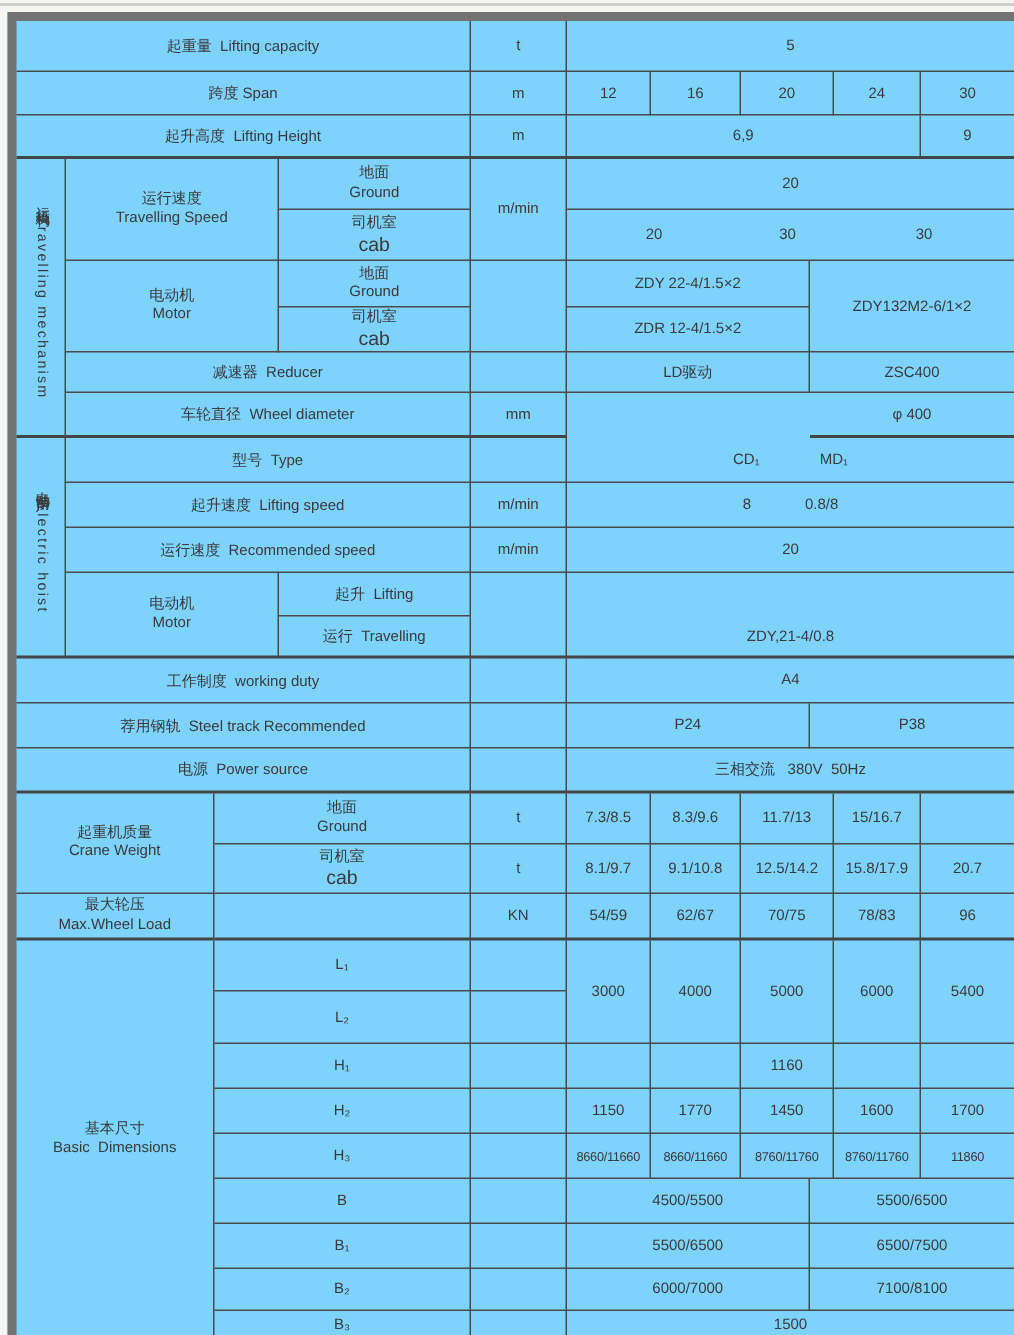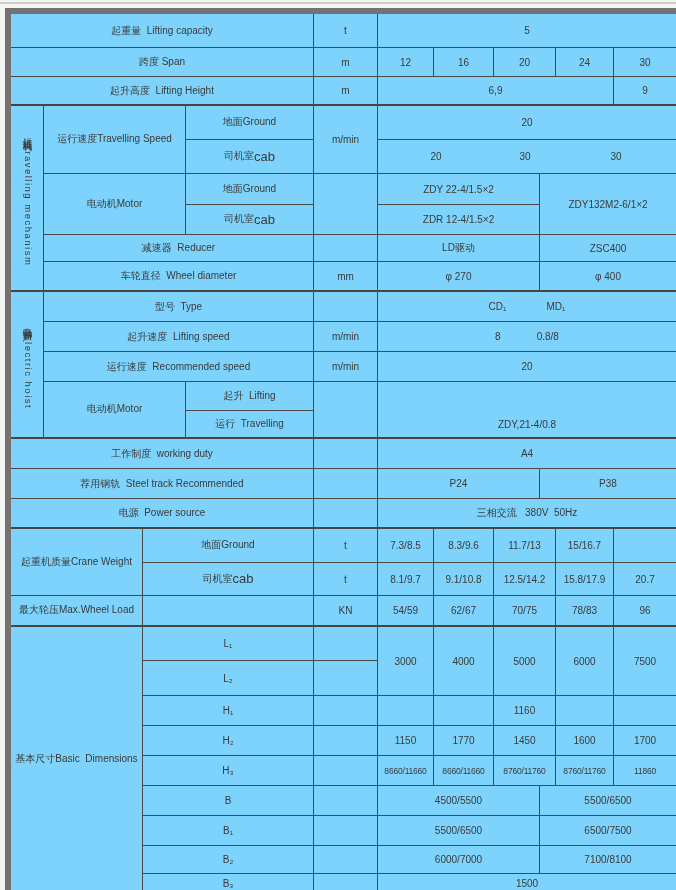--- a/index.html
+++ b/index.html
@@ -2,21 +2,21 @@
 <html><head>
 <meta charset="utf-8">
 <style>
   html,body{margin:0;padding:0}
   body{width:676px;height:890px;background:#f5f5f1;font-family:"Liberation Sans",sans-serif;color:#3a3a3a;overflow:hidden;position:relative}
   .scan-edge{position:absolute;top:2px;left:0;width:676px;height:2px;background:#cfcfc9}
   .grid{position:absolute;top:8px;left:5px;display:grid;background:#7dd3fc;border:6px solid #737373;
     grid-template-columns:33px 99px 43px 128px 64px 56px 60px 46px 16px 58px 62px;
     grid-template-rows:34px 29px 29px 34px 34px 31px 30px 27px 30px 30px 30px 30px 29px 28px 30px 30px 30px 34px 33px 31px 34px 35px 30px 30px 30px 30px 30px 28px 18px}
   .c{display:flex;align-items:center;justify-content:center;border-right:1px solid #4a4a4a;border-bottom:1px solid #4a4a4a;font-size:10px;white-space:pre;overflow:hidden;text-align:center}
-  .st{flex-direction:row;line-height:1.25}
+  .st{flex-direction:column;line-height:1.25}
   .nr{border-right:none}
   .nb{border-bottom:none}
   .tb{border-bottom-width:2px;border-bottom-color:#454545}
   .sm{font-size:8.5px;letter-spacing:-0.2px}
   .vl{writing-mode:vertical-rl;text-orientation:mixed;letter-spacing:1.5px;font-size:9.5px}
   .cb{font-size:13px;line-height:1.05}
   .pair{display:flex;align-items:center;justify-content:center}
   .g40{gap:40px}.g36{gap:36px}.g56{gap:56px}
 </style>
 </head>
@@ -63,21 +63,20 @@
   <div class="c st" style="grid-area:7/4/8/5"><span>司机室</span><span class="cb">cab</span></div>
   <div class="c" style="grid-area:7/6/8/9">ZDR 12-4/1.5×2</div>
 
   <div class="c" style="grid-area:8/2/9/5">减速器  Reducer</div>
   <div class="c" style="grid-area:8/5/9/6"></div>
   <div class="c" style="grid-area:8/6/9/9">LD驱动</div>
   <div class="c nr" style="grid-area:8/9/9/12">ZSC400</div>
 
   <div class="c tb" style="grid-area:9/2/10/5">车轮直径  Wheel diameter</div>
   <div class="c tb" style="grid-area:9/5/10/6">mm</div>
-  <div class="c tb" style="grid-area:9/6/10/9">φ 270</div>
   <div class="c tb nr" style="grid-area:9/9/10/12">φ 400</div>
 
   <div class="c vl tb" style="grid-area:10/1/15/2">电动葫芦  Electric hoist</div>
 
   <div class="c" style="grid-area:10/2/11/5">型号  Type</div>
   <div class="c" style="grid-area:10/5/11/6"></div>
   <div class="c nr pair g40" style="grid-area:10/6/11/12"><span>CD₁</span><span>MD₁</span></div>
 
   <div class="c" style="grid-area:11/2/12/5">起升速度  Lifting speed</div>
   <div class="c" style="grid-area:11/5/12/6">m/min</div>
@@ -132,21 +131,21 @@
   <div class="c tb nr" style="grid-area:20/11/21/12">96</div>
 
   <div class="c" style="grid-area:21/3/22/5">L₁</div>
 
   <div class="c st nb" style="grid-area:21/1/30/3"><span>基本尺寸</span><span>Basic  Dimensions</span></div>
   <div class="c" style="grid-area:21/5/22/6"></div>
   <div class="c" style="grid-area:21/6/23/7">3000</div>
   <div class="c" style="grid-area:21/7/23/8">4000</div>
   <div class="c" style="grid-area:21/8/23/10">5000</div>
   <div class="c" style="grid-area:21/10/23/11">6000</div>
-  <div class="c nr" style="grid-area:21/11/23/12">7500</div>
+  <div class="c nr" style="grid-area:21/11/23/12">5400</div>
   <div class="c" style="grid-area:22/3/23/5">L₂</div>
   <div class="c" style="grid-area:22/5/23/6"></div>
 
   <div class="c" style="grid-area:23/3/24/5">H₁</div>
   <div class="c" style="grid-area:23/5/24/6"></div>
   <div class="c" style="grid-area:23/6/24/7"></div>
   <div class="c" style="grid-area:23/7/24/8"></div>
   <div class="c" style="grid-area:23/8/24/10">1160</div>
   <div class="c" style="grid-area:23/10/24/11"></div>
   <div class="c nr" style="grid-area:23/11/24/12"></div>

